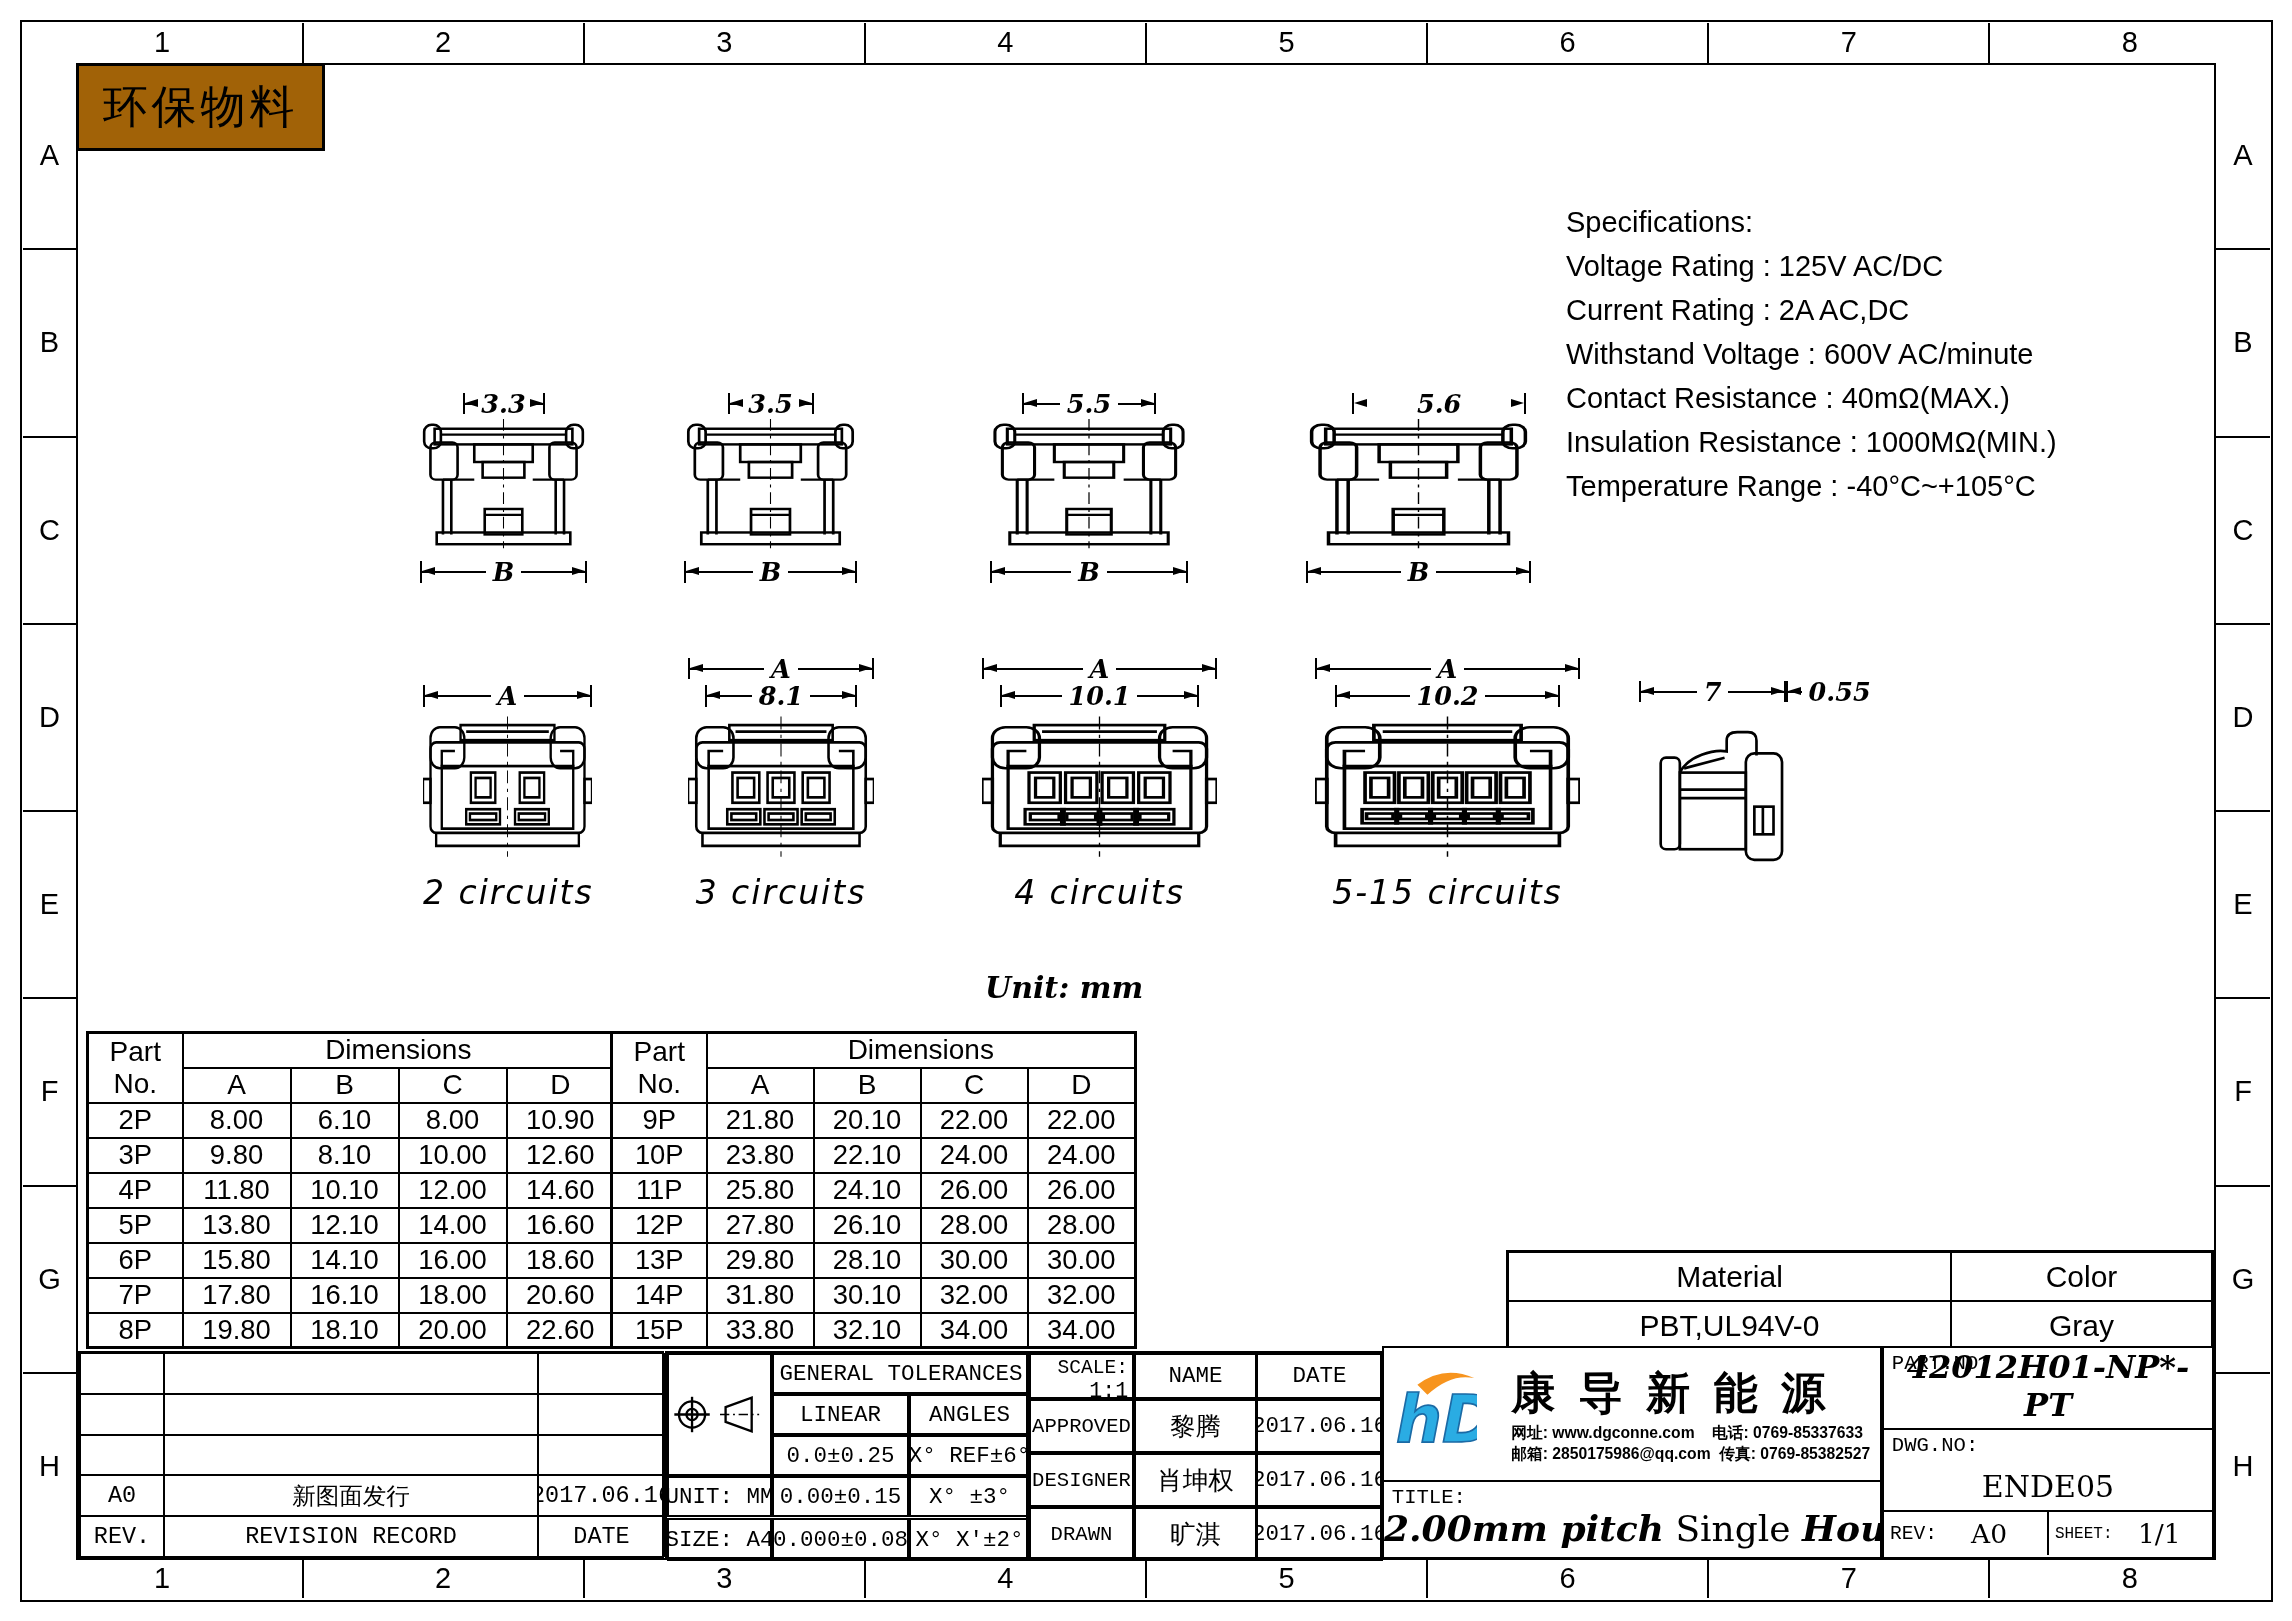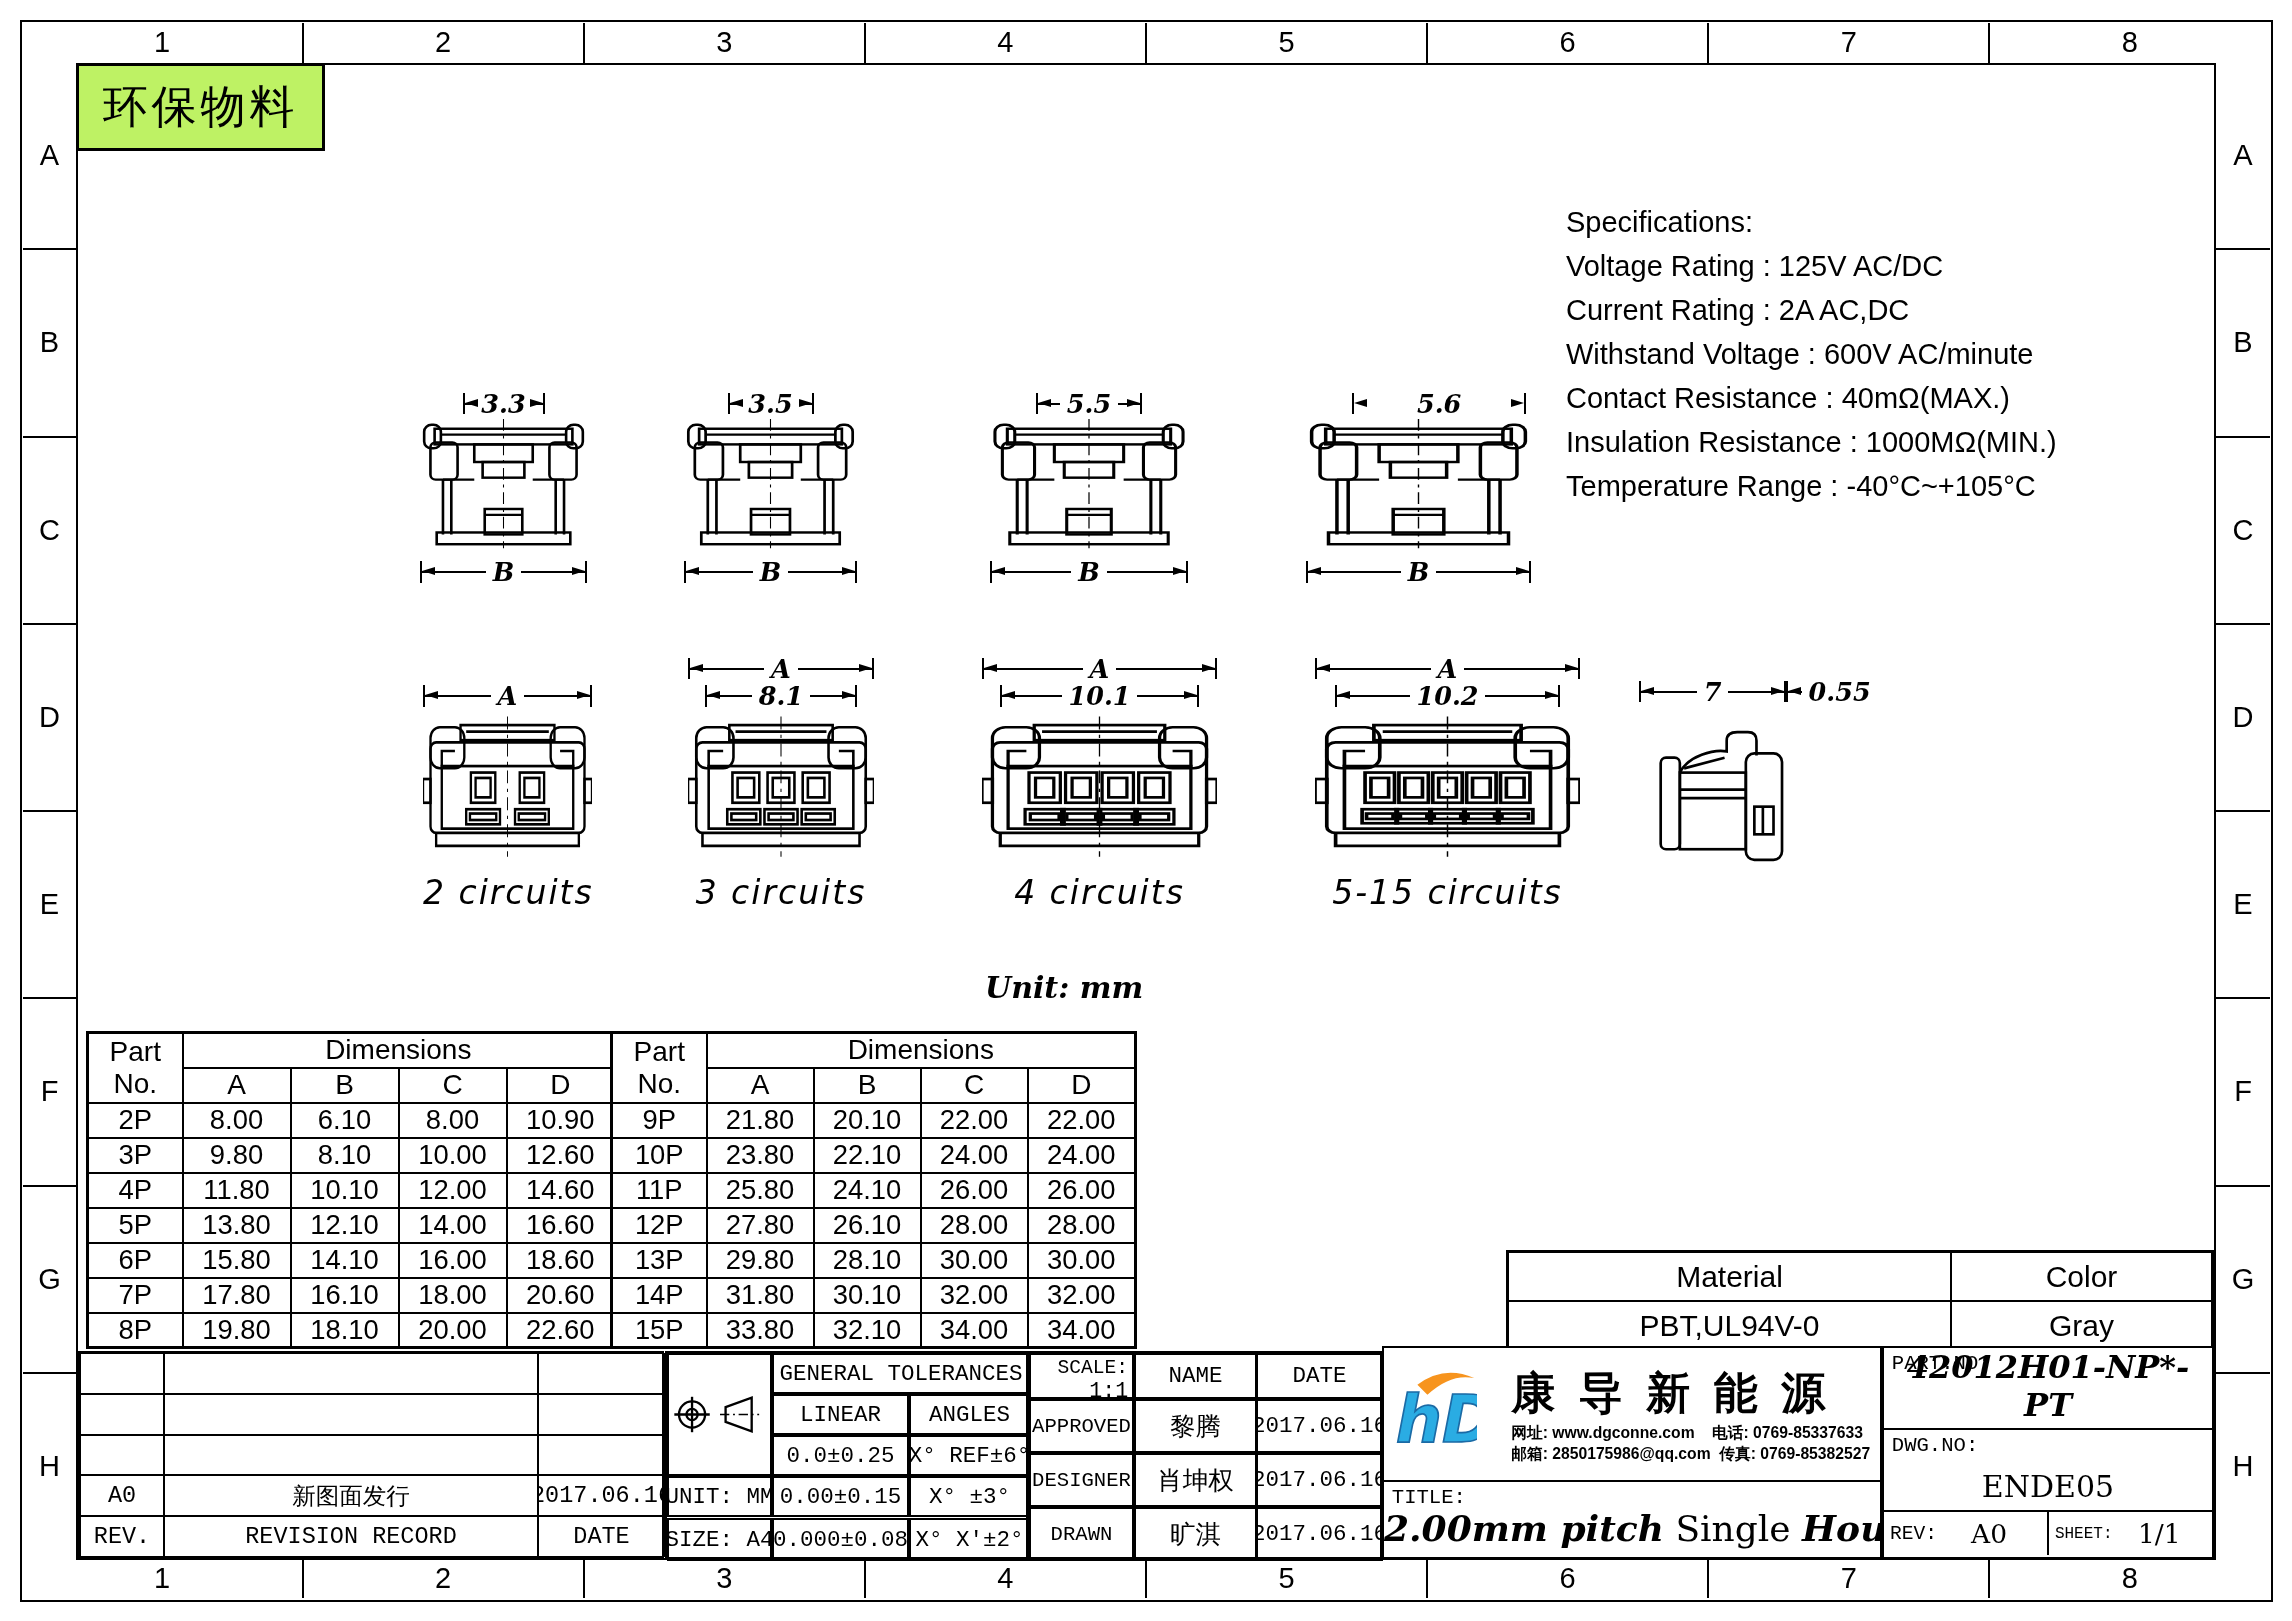--- a/index.html
+++ b/index.html
@@ -14,21 +14,21 @@
   .zone-h .zc { flex:1; display:flex; align-items:center; justify-content:center;
                 font-size:29px; border-right:2px solid #000; }
   .zone-h .zc:last-child { border-right:none; }
   .zone-v { position:absolute; display:flex; flex-direction:column; }
   .zone-v .zc { flex:1; display:flex; align-items:center; justify-content:center;
                 font-size:29px; border-bottom:2px solid #000; }
   .zone-v .zc:last-child { border-bottom:none; }
 
   
   .eco-box { position:absolute; left:76px; top:63px; width:249px; height:88px; border:3.9px solid #000;
-             display:flex; align-items:center; justify-content:center; background:#bef264;
+             display:flex; align-items:center; justify-content:center; background:#a16207;
              font-family:"DejaVu Serif", serif; font-size:45px; letter-spacing:3.9px; white-space:nowrap; }
 
   
   .specs { position:absolute; left:1566px; top:200px; width:686px; }
   .specs div { font-size:29px; line-height:44px; white-space:nowrap; }
 
   
   .dimrow { display:flex; align-items:center; height:27.4px; }
   .de { width:2px; height:21.6px; background:#000; position:relative; flex:none; }
   .de::after { content:""; position:absolute; top:5.9px; border-top:4.9px solid transparent; border-bottom:4.9px solid transparent; }
@@ -195,21 +195,21 @@
     <div class="dimrow">
       <span class="de l"></span>
         <span class="dln"></span>
       <span class="dlab">B</span>
       <span class="dln"></span>
         <span class="de r"></span>
     </div>
   </div>
 
   <div class="view" style="left:990px;top:390px;width:198px;">
-    <div class="dimrow" style="width:106px;margin:0 auto;">
+    <div class="dimrow" style="width:134px;margin:0 auto;">
       <span class="de l"></span>
         <span class="dln"></span>
       <span class="dlab">5.5</span>
       <span class="dln"></span>
         <span class="de r"></span>
     </div>
     <svg viewBox="0 0 160 140" preserveAspectRatio="none" width="100%" height="137">
       <g fill="none" stroke="#000" stroke-width="2.5">
         <rect x="4" y="8" width="16" height="24" rx="7"></rect>
           <rect x="140" y="8" width="16" height="24" rx="7"></rect>

